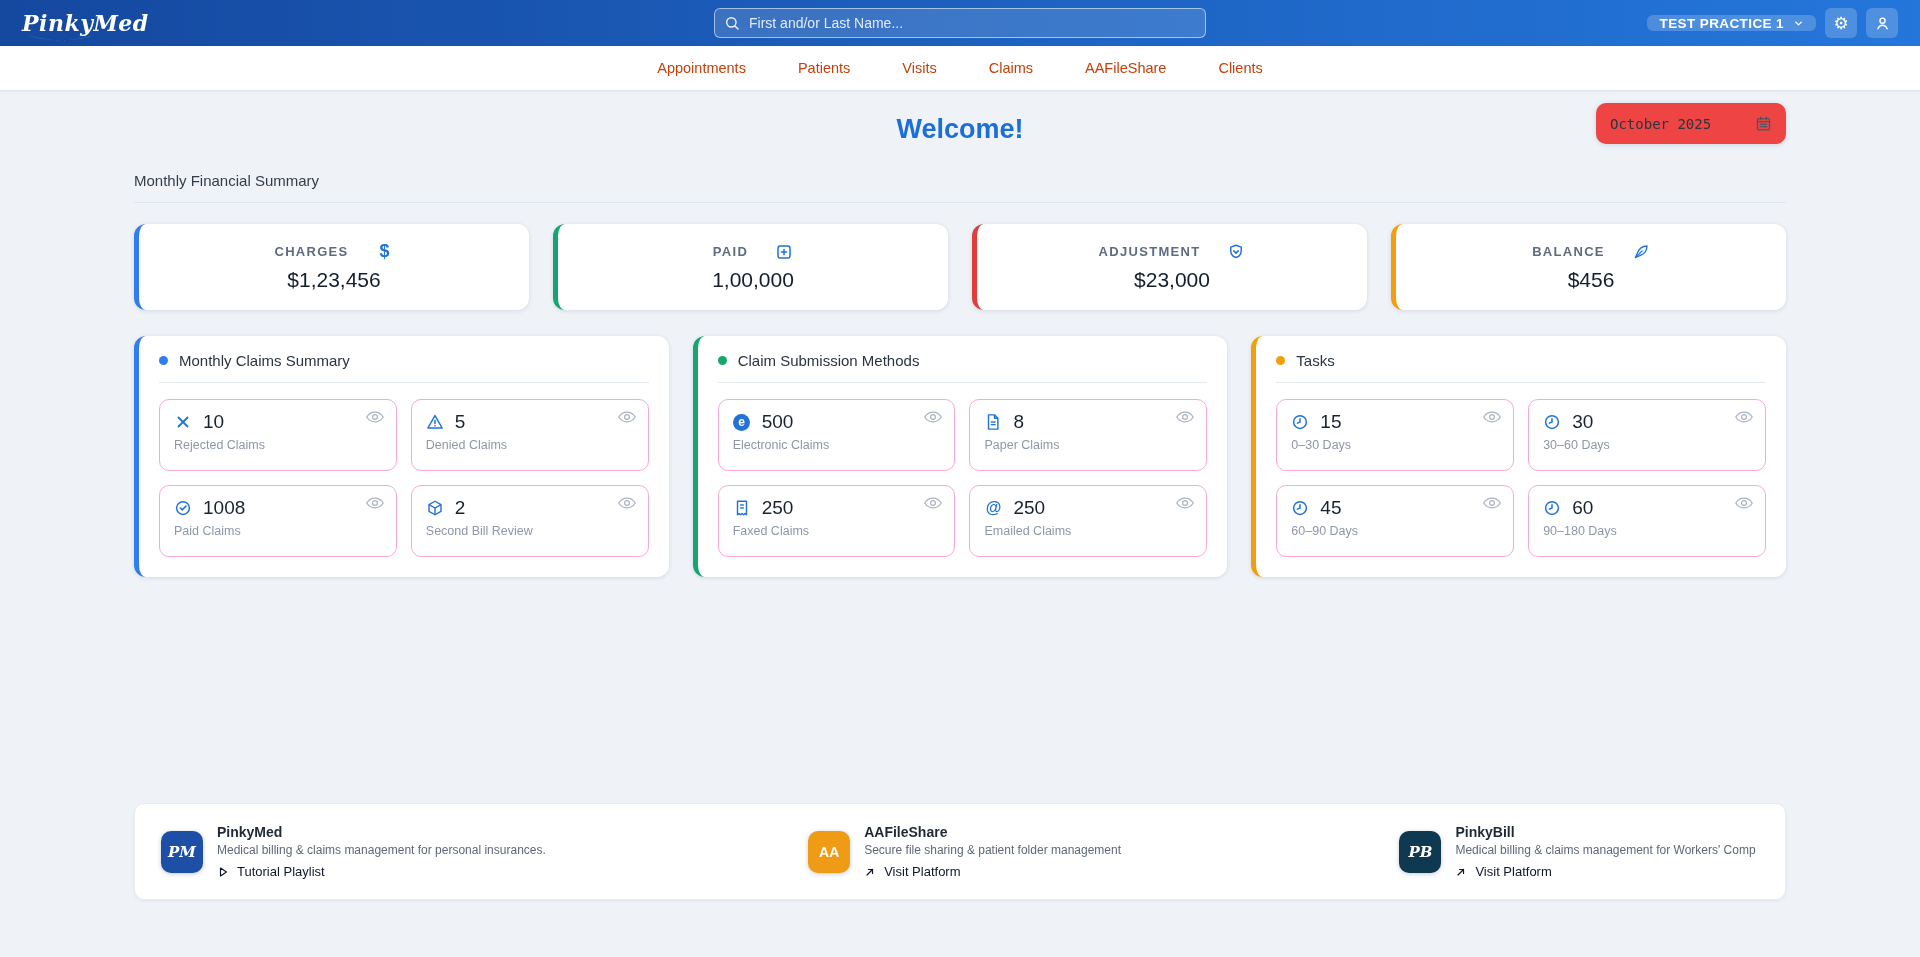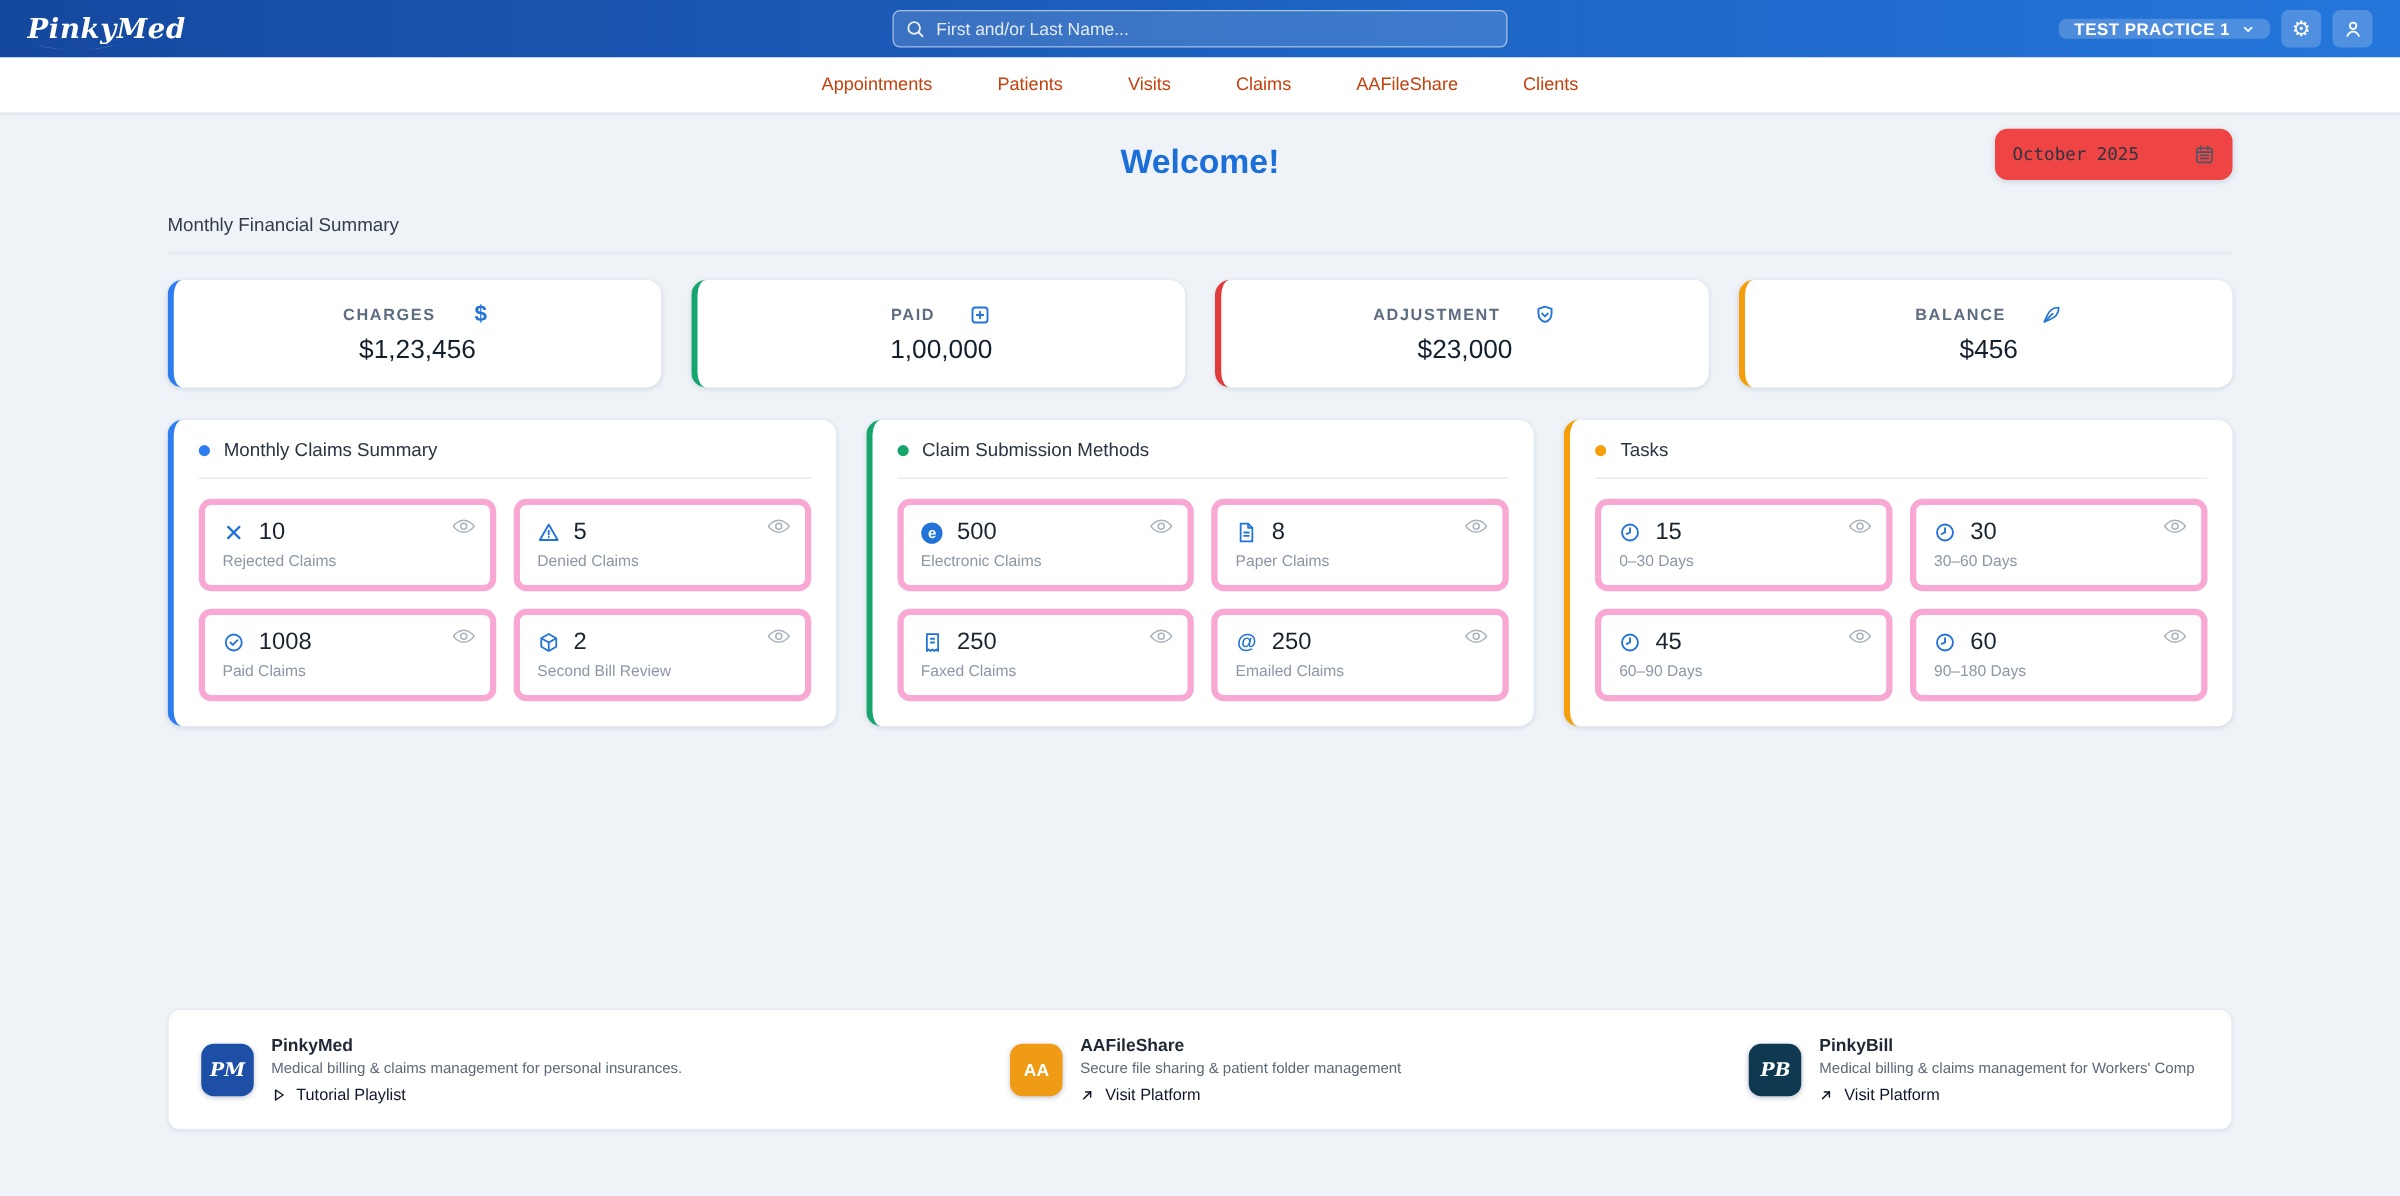--- a/index.html
+++ b/index.html
@@ -76,21 +76,21 @@
   .panel {
     background:#fff; border-radius:12px; border-left:5px solid #888;
     box-shadow:0 1px 4px rgba(25,50,95,.13); padding:16px 20px 20px;
   }
   .panel-header { display:flex; align-items:center; gap:11px; }
   .panel-dot { width:9px; height:9px; border-radius:50%; }
   .panel-title { font-size:15px; color:#2a3443; }
   .panel-divider { border-bottom:1px solid #e3e9f0; margin:13px 0 16px; }
   .tiles { display:grid; grid-template-columns:1fr 1fr; gap:14px; }
   .tile {
-    position:relative; border:5px solid #f9a8d4; border-radius:10px; padding:11px 14px 12px;
+    position:relative; border:1px solid #f9a8d4; border-radius:10px; padding:11px 14px 12px;
     background:#fff; cursor:pointer; min-height:72px;
   }
   .tile-top { display:flex; align-items:center; gap:11px; }
   .tile-ic { color:#2273d8; width:18px; height:18px; display:flex; align-items:center; justify-content:center; flex:none; }
   .tile-ic svg { width:18px; height:18px; }
   .e-badge { width:17px; height:17px; border-radius:50%; background:#2273d8; color:#fff; font-size:12px; font-weight:700; display:flex; align-items:center; justify-content:center; }
   .at-glyph { font-size:16px; font-weight:700; color:#2273d8; }
   .tile-value { font-size:19px; color:#19232f; font-weight:500; }
   .tile-label { margin-top:5px; font-size:12.5px; color:#8d97a7; }
   .eye { position:absolute; top:10px; right:12px; width:18px; height:14px; color:#a9b2be; }

